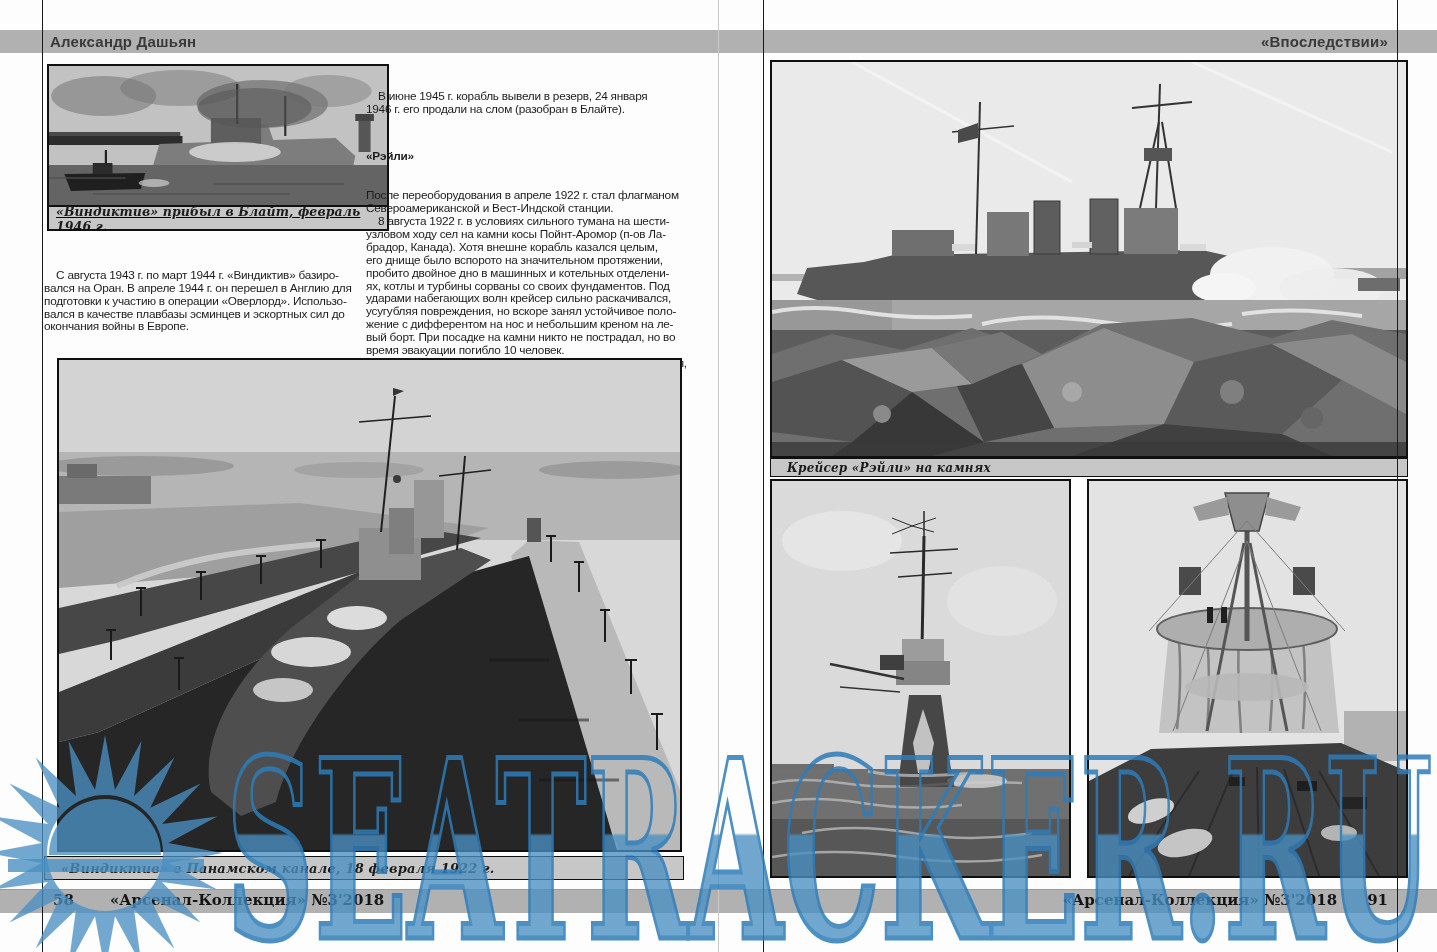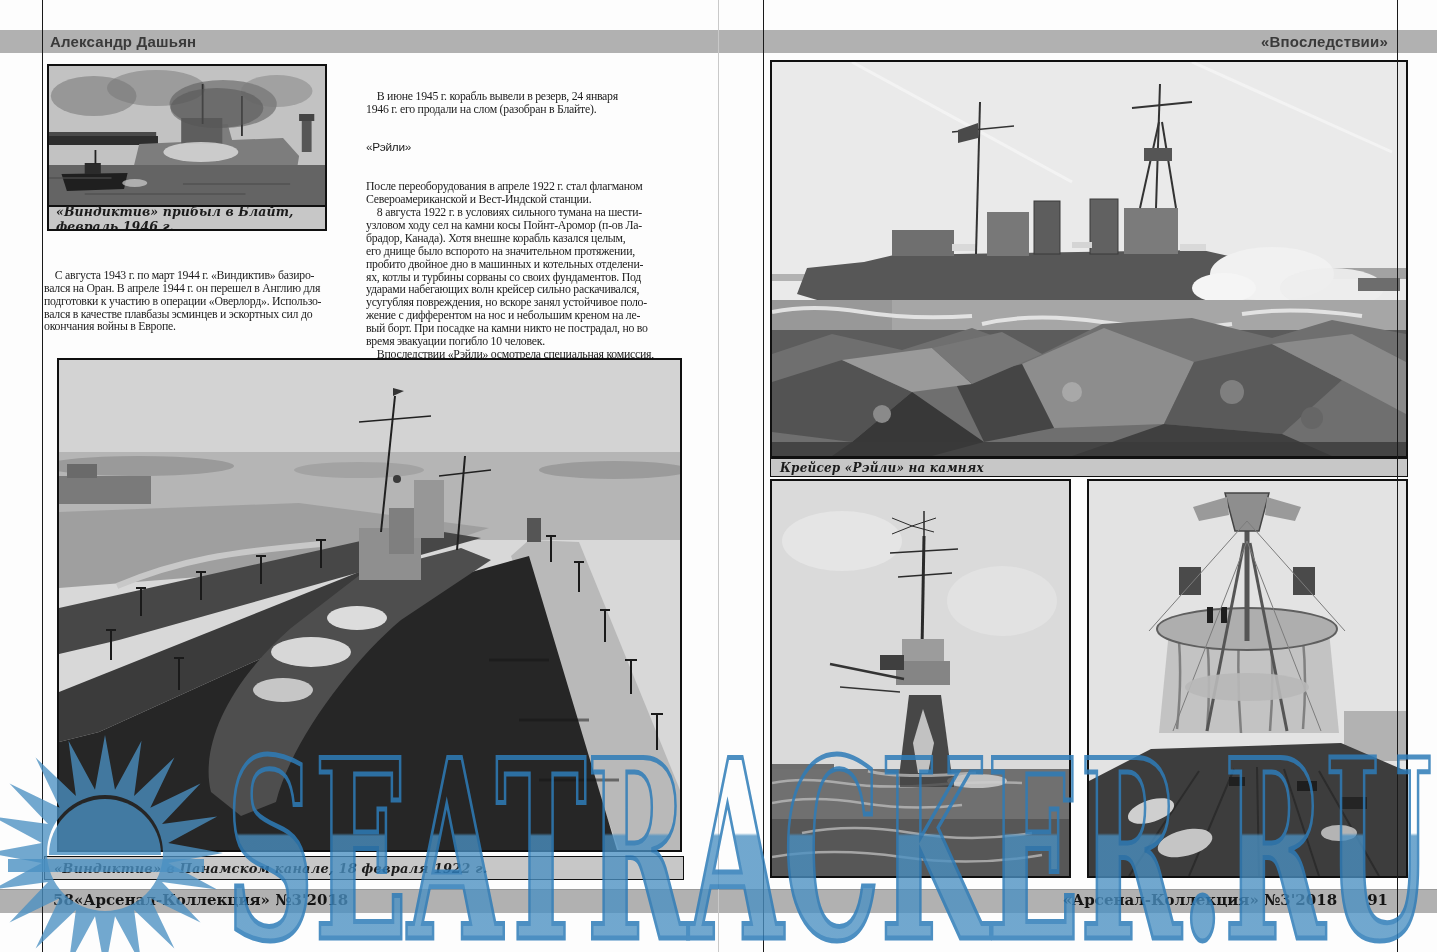--- a/index.html
+++ b/index.html
@@ -21,50 +21,50 @@
   .vline{position:absolute;top:0;bottom:0;width:1px;background:#1a1a1a;z-index:6;}
   .vline.gray{background:#c9c9c9;}
   .photoframe{
     position:absolute;border:2px solid #101010;box-sizing:border-box;
     background:#d8d8d8;overflow:hidden;z-index:2;
   }
   .photoframe svg{display:block;width:100%;height:100%;}
   .caption{
     position:absolute;background:#c7c7c7;border:1px solid #101010;box-sizing:border-box;
     font-family:"DejaVu Serif",serif;font-weight:bold;font-style:italic;
-    font-size:13px;color:#1b1b1b;display:flex;align-items:center;padding:0 9px;z-index:3;
+    font-size:13px;color:#1b1b1b;display:flex;align-items:center;padding:0 16px;z-index:3;
     letter-spacing:0.2px;
   }
   .caption-inner{
     background:#c7c7c7;border-top:2px solid #101010;
     font-family:"DejaVu Serif",serif;font-weight:bold;font-style:italic;
     font-size:12.5px;color:#1b1b1b;display:flex;align-items:center;padding:0 7px;
     height:24px;letter-spacing:0.1px;
   }
   .tcol{
     position:absolute;font-size:11.8px;line-height:12.9px;letter-spacing:-0.25px;
     color:#1c1c1c;white-space:pre;z-index:2;
   }
-  .tcol .para{white-space:pre;font-family:Liberation Serif, serif;}
-  .tcol .thead{font-weight:normal;}
+  .tcol .para{white-space:pre;}
+  .tcol .thead{font-weight:bold;margin-top:9px;}
   #watermark{position:absolute;left:0;top:0;z-index:50;pointer-events:none;}
 </style>
 </head>
 <body>
 
 <div class="band" id="header-band"></div>
 <span class="hdr-txt" style="left:50px;">Александр Дашьян</span>
 <span class="hdr-txt" style="right:49px;">«Впоследствии»</span>
 
 <div class="vline" style="left:42px;"></div>
 <div class="vline gray" style="left:718px;"></div>
 <div class="vline" style="left:763px;"></div>
 <div class="vline" style="left:1397px;"></div>
 
-<div class="photoframe" style="left:47px;top:64px;width:280px;height:167px;">
+<div class="photoframe" style="left:47px;top:64px;width:342px;height:167px;text-decoration:underline;">
   <svg viewBox="0 0 309 139" preserveAspectRatio="none" style="height:139px;">
     <rect x="0" y="0" width="309" height="100" fill="#c2c2c2"></rect>
     <ellipse cx="50" cy="30" rx="48" ry="20" fill="#6c6c6c" opacity="0.5"></ellipse>
     <ellipse cx="120" cy="22" rx="55" ry="18" fill="#767676" opacity="0.5"></ellipse>
     <ellipse cx="195" cy="38" rx="60" ry="24" fill="#585858" opacity="0.55"></ellipse>
     <ellipse cx="255" cy="25" rx="40" ry="16" fill="#7a7a7a" opacity="0.45"></ellipse>
     <rect x="0" y="66" width="120" height="4" fill="#4a4a4a"></rect>
     <rect x="0" y="70" width="122" height="9" fill="#2d2d2d"></rect>
     <path d="M95,100 L101,78 L150,76 L155,60 L200,58 L205,74 L262,72 L280,90 L278,101 L95,101 Z" fill="#7d7d7d"></path>
     <rect x="148" y="52" width="46" height="26" fill="#5e5e5e"></rect>
@@ -269,21 +269,21 @@
     <line x1="198" y1="250" x2="161" y2="62" stroke="#555" stroke-width="3"></line>
     <path d="M136,12 L180,12 L170,50 L146,50 Z" fill="#8e8e8e" stroke="#444" stroke-width="1.5"></path>
     <path d="M104,26 L138,16 L140,34 L110,40 Z" fill="#9a9a9a"></path>
     <path d="M212,26 L178,16 L176,34 L206,40 Z" fill="#9a9a9a"></path>
     <path d="M158,40 L60,150 M158,40 L256,150 M158,60 L84,250 M158,60 L232,250" stroke="#7c7c7c" stroke-width="1"></path>
     <ellipse cx="158" cy="206" rx="62" ry="14" fill="#b8b8b8" opacity="0.9"></ellipse>
   </svg>
 </div>
 
 <div class="band" id="footer-band"></div>
-<div class="ftr-txt" style="left:53px;">
+<div class="ftr-txt" style="left:53px;gap:36px;">
   <span>58</span>
   <span>«Арсенал-Коллекция» №3'2018</span>
 </div>
 <div class="ftr-txt" style="right:49px;gap:30px;">
   <span>«Арсенал-Коллекция» №3'2018</span>
   <span>91</span>
 </div>
 
 <svg id="watermark" width="1437" height="952" viewBox="0 0 1437 952">
   <defs>

